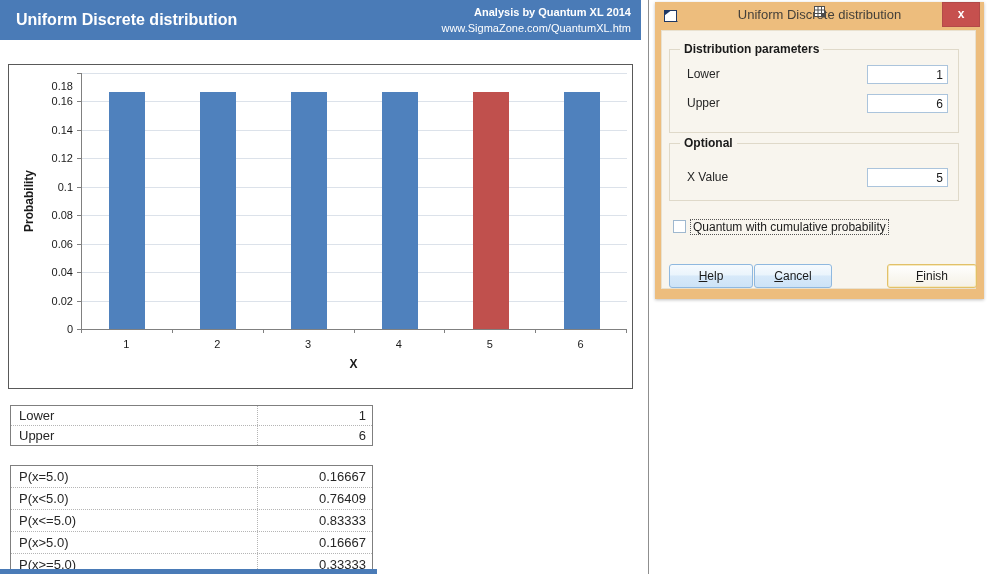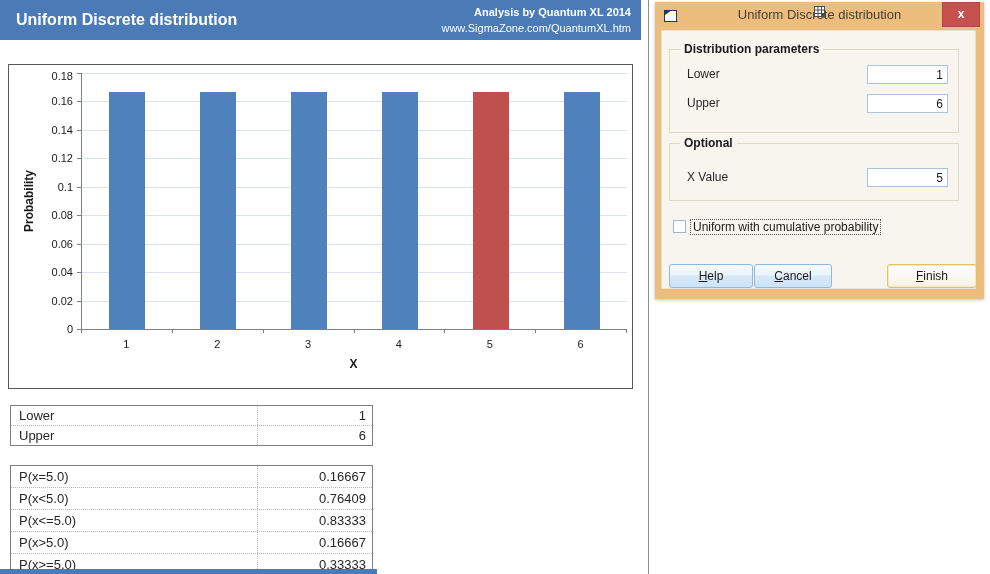--- a/index.html
+++ b/index.html
@@ -125,21 +125,21 @@
     <div class="ytick-label abs" style="top: 143.222px;">0.08</div>
     <div class="ytick abs" style="top: 150.222px;"></div>
     <div class="ytick-label abs" style="top: 114.778px;">0.1</div>
     <div class="ytick abs" style="top: 121.778px;"></div>
     <div class="ytick-label abs" style="top: 86.3333px;">0.12</div>
     <div class="ytick abs" style="top: 93.3333px;"></div>
     <div class="ytick-label abs" style="top: 57.8889px;">0.14</div>
     <div class="ytick abs" style="top: 64.8889px;"></div>
     <div class="ytick-label abs" style="top: 29.4444px;">0.16</div>
     <div class="ytick abs" style="top: 36.4444px;"></div>
-    <div class="ytick-label abs" style="top: 4px;">0.18</div>
+    <div class="ytick-label abs" style="top: 14px;">0.18</div>
     <div class="ytick abs" style="top: 8px;"></div>
     <div class="xtick abs" style="left: 72px;"></div>
     <div class="xtick abs" style="left: 162.833px;"></div>
     <div class="xtick abs" style="left: 253.667px;"></div>
     <div class="xtick abs" style="left: 344.5px;"></div>
     <div class="xtick abs" style="left: 435.333px;"></div>
     <div class="xtick abs" style="left: 526.167px;"></div>
     <div class="xtick abs" style="left: 617px;"></div>
     <div class="xcat-label abs" style="left: 72px; width: 90.8333px;">1</div>
     <div class="xcat-label abs" style="left: 162.833px; width: 90.8333px;">2</div>
@@ -220,20 +220,20 @@
     </div>
 
     <div class="group" id="group-optional">
       <span class="group-legend">Optional</span>
       <span class="field-label" id="xvalue-label">X Value</span>
       <input class="field-input" id="xvalue-input" value="5" style="">
     </div>
 
     <div class="abs" id="checkbox-row">
       <span id="overlay-checkbox"></span>
-      <span id="checkbox-label">Uniform with cumulative probability</span>
+      <span id="checkbox-label">Quantum with cumulative probability</span>
     </div>
 
     <div class="btn btn-blue" id="help-button"><u>H</u>elp</div>
     <div class="btn btn-blue" id="cancel-button"><u>C</u>ancel</div>
     <div class="btn btn-default" id="finish-button"><u>F</u>inish</div>
   </div>
 </div>
 
 </body></html>

